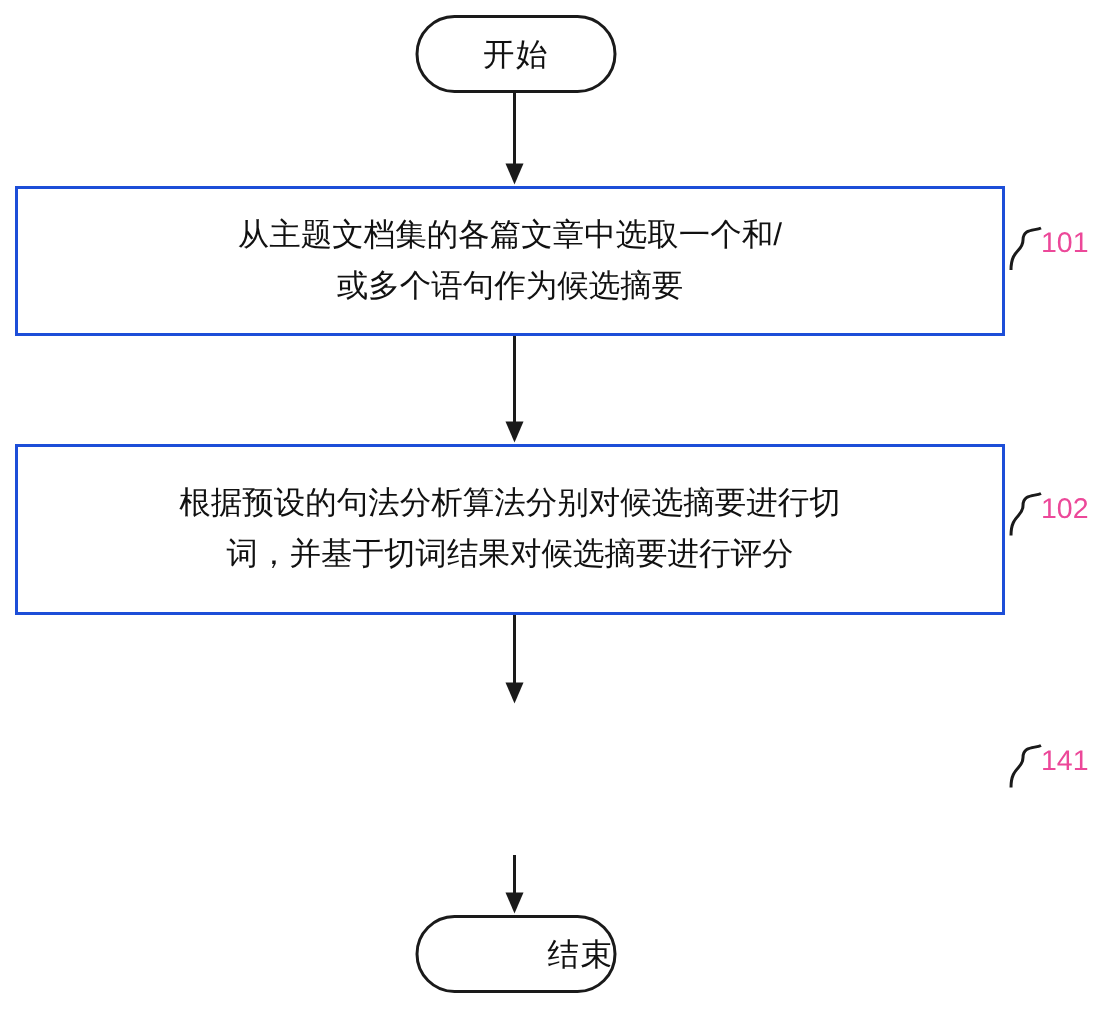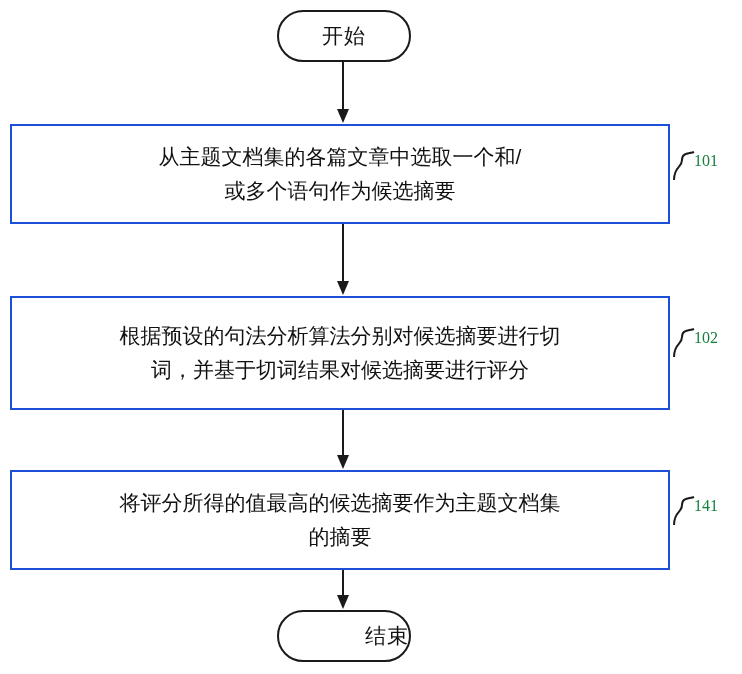--- a/index.html
+++ b/index.html
@@ -44,23 +44,22 @@
   }
   .process .p-label {
     font-size: 21px;
     line-height: 34px;
     color: #111111;
     text-align: center;
     white-space: pre-line;
   }
   .step-num {
     position: absolute;
-    font-size: 16px;
-    color: #15803d;
-    font-family: Liberation Serif, serif;
+    font-size: 19px;
+    color: #ec4899;
   }
   .connector {
     position: absolute;
   }
   .connector svg {
     display: block;
   }
   .brace {
     position: absolute;
   }
@@ -111,24 +110,20 @@
   </div>
   <div class="step-num" style="left:694px; top:329px;">102</div>
 
   <div class="connector" style="left:328px; top:410px; width:30px; height:60px;">
     <svg width="30" height="60" viewBox="0 0 30 60">
       <line x1="15" y1="0" x2="15" y2="48" stroke="#1a1a1a" stroke-width="2"></line>
       <polygon points="15,59 9,45 21,45" fill="#1a1a1a"></polygon>
     </svg>
   </div>
 
-  <div class="process" style="left:10px; top:470px; width:660px; height:100px;">
-    <span class="p-label">将评分所得的值最高的候选摘要作为主题文档集
-的摘要</span>
-  </div>
   <div class="brace" style="left:672px; top:495px;">
     <svg width="24" height="32" viewBox="0 0 24 32">
       <path d="M2 30 C 2 16, 10 18, 10 10 C 10 2, 18 4, 22 2" stroke="#1a1a1a" stroke-width="2" fill="none"></path>
     </svg>
   </div>
   <div class="step-num" style="left:694px; top:497px;">141</div>
 
   <div class="connector" style="left:328px; top:570px; width:30px; height:40px;">
     <svg width="30" height="40" viewBox="0 0 30 40">
       <line x1="15" y1="0" x2="15" y2="28" stroke="#1a1a1a" stroke-width="2"></line>

